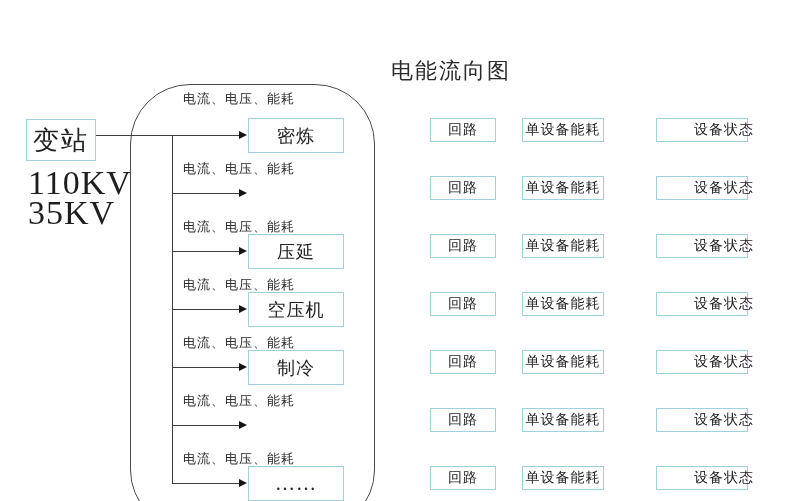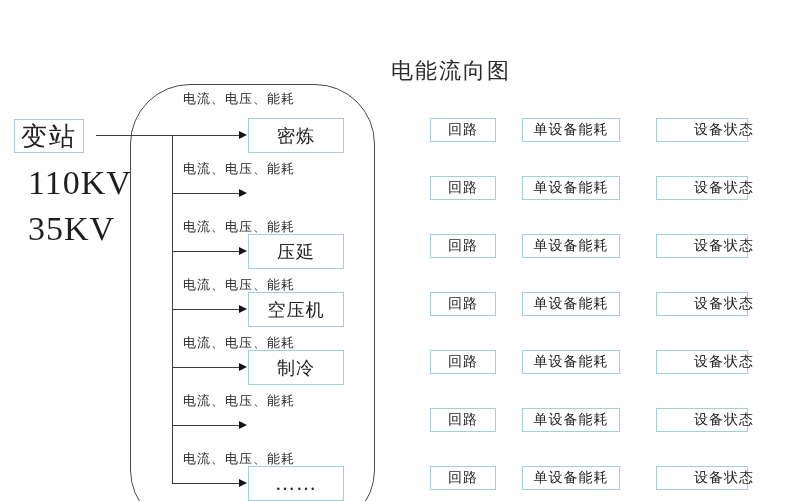--- a/index.html
+++ b/index.html
@@ -8,25 +8,25 @@
     font-family:"Liberation Serif","DejaVu Serif",serif;color:#262626;margin-top:42px;
   }
   .title{
     position:absolute;left:391px;top:14px;font-size:22px;letter-spacing:2px;
     color:#2a2a2a;white-space:nowrap;
   }
   .box{
     position:absolute;box-sizing:border-box;border:1px solid #9fd0dc;background:#ffffff;
     display:flex;align-items:center;justify-content:center;color:#232323;white-space:nowrap;
   }
-  .src{left:14px;top:77px;width:70px;height:34px;font-size:26px;letter-spacing:2px;}
+  .src{left:26px;top:77px;width:70px;height:42px;font-size:26px;letter-spacing:2px;}
   .flow{left:248px;width:96px;height:35px;font-size:18px;letter-spacing:1px;}
   .rb{height:24px;font-size:14px;letter-spacing:1px;}
   .rb.loop{left:430px;width:66px;}
-  .rb.energy{left:522px;width:98px;}
+  .rb.energy{left:522px;width:82px;}
   .rb.status{left:656px;width:92px;padding-left:44px;}
   .volt{position:absolute;left:28px;font-size:34px;color:#1e1e1e;letter-spacing:1px;}
   .container{
     position:absolute;left:130px;top:42px;width:245px;height:446px;box-sizing:border-box;
     border:1px solid #4a4a4a;border-radius:60px;background:transparent;
   }
   .meta{
     position:absolute;left:183px;font-size:13px;color:#2b2b2b;letter-spacing:1px;white-space:nowrap;
   }
   .hline{position:absolute;height:1px;background:#3d3d3d;}
@@ -42,21 +42,21 @@
 </style>
 </head>
 <body>
 
 <div id="page">
 
   <div class="title">电能流向图</div>
 
   <div class="box src">变站</div>
   <div class="volt" style="top:122px">110KV</div>
-  <div class="volt" style="top:168px">35KV</div>
+  <div class="volt" style="top:152px">35KV</div>
 
   <div class="container"></div>
 
   <div class="hline" style="left:96px;top:93px;width:143px"></div>
   <div class="vline" style="left:172px;top:93px;height:349px"></div>
 
   <div class="meta" style="top:48px">电流、电压、能耗</div>
   <div class="arrow" style="left:239px;top:89px"></div>
   <div class="box flow" style="top:76px">密炼</div>
   <div class="box rb loop" style="top:76px">回路</div>

